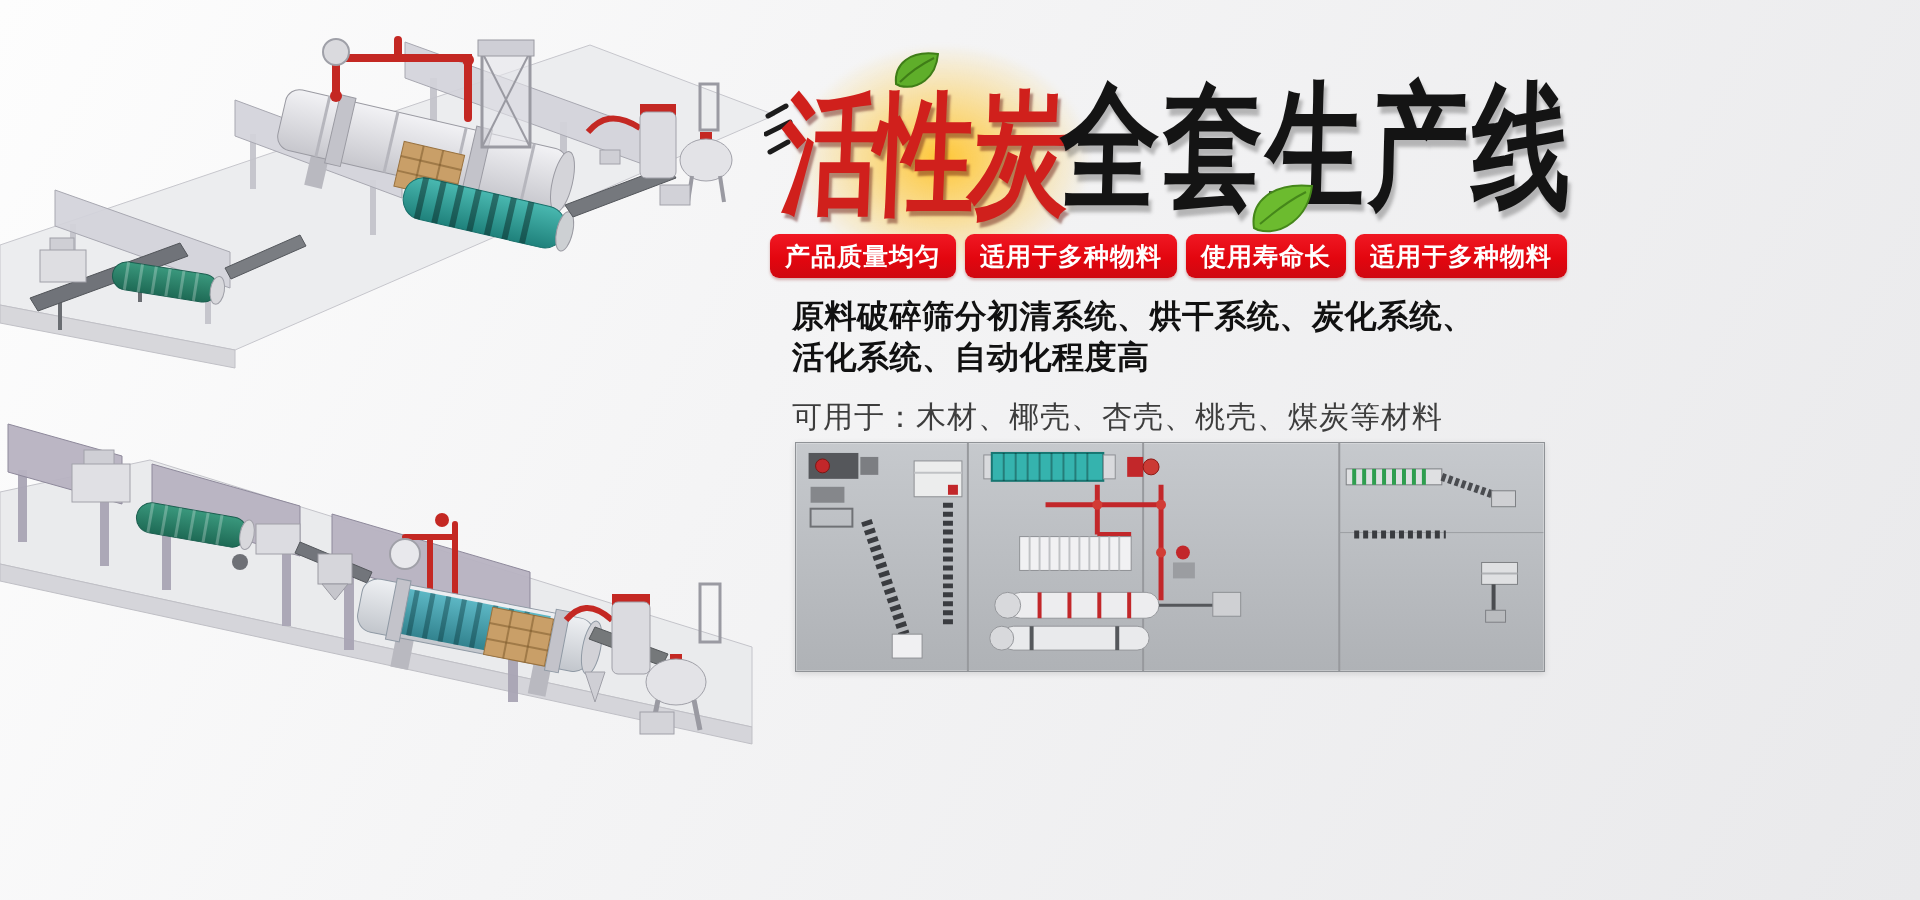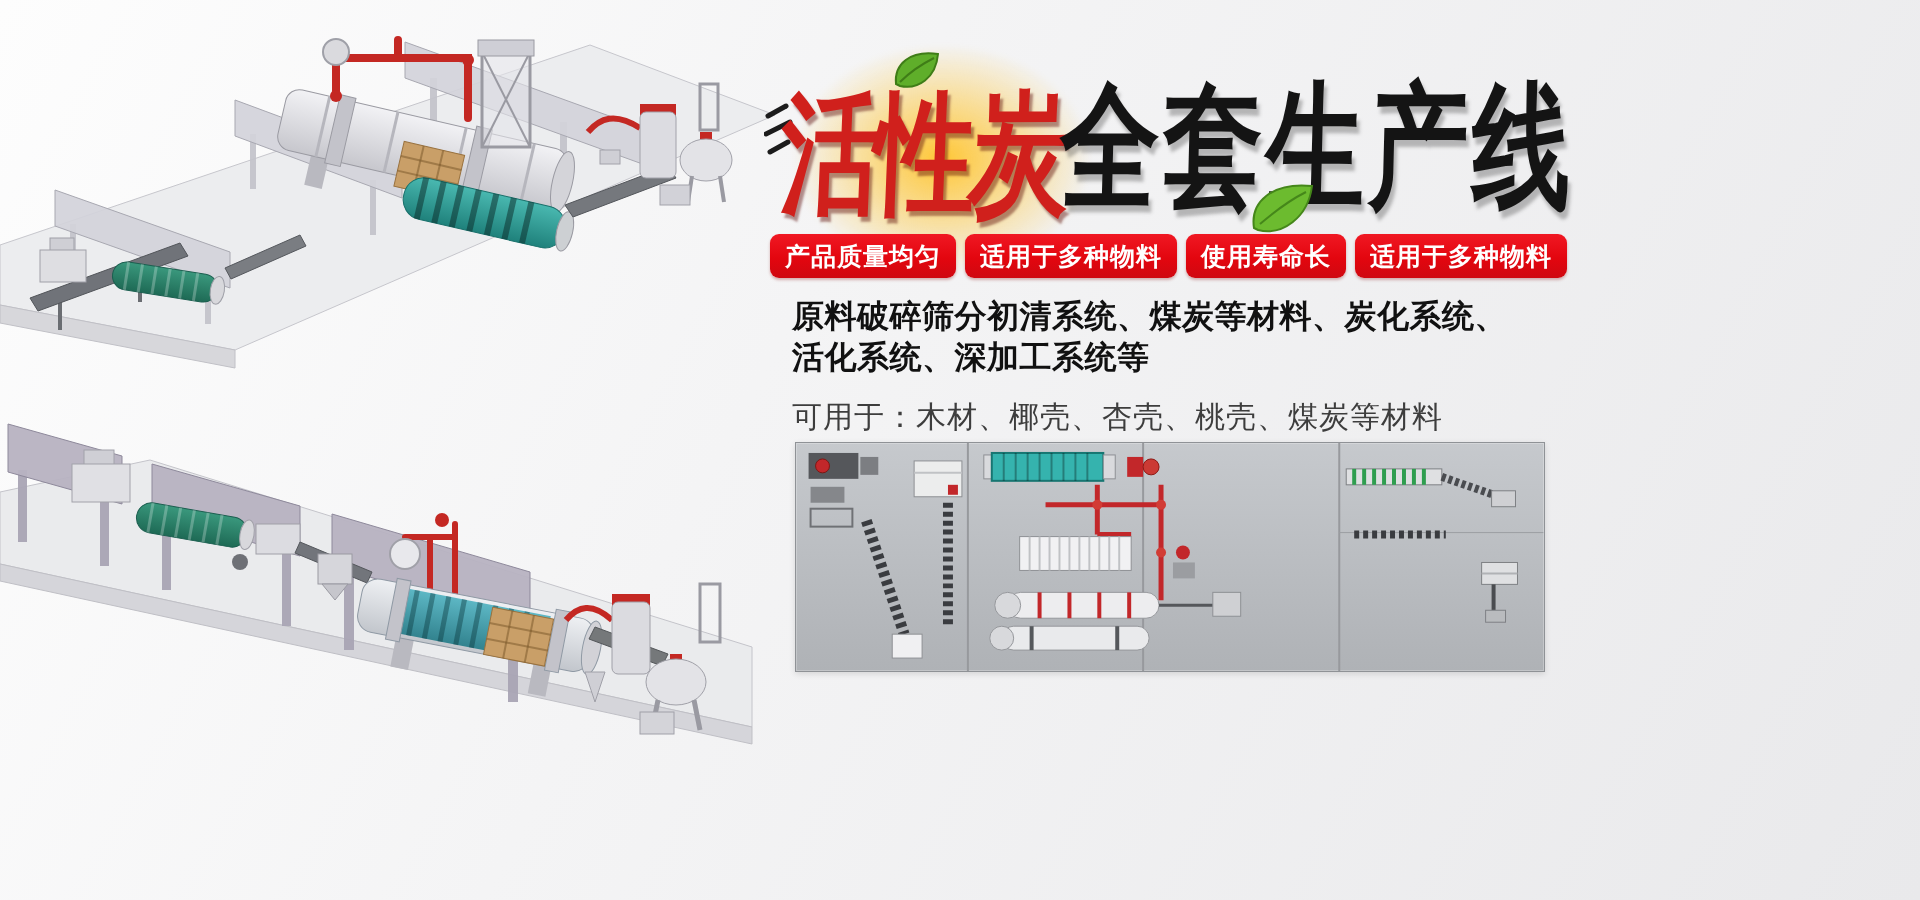--- a/index.html
+++ b/index.html
@@ -337,22 +337,22 @@
     </div>
     <div class="badge">
       <span>使用寿命长</span>
     </div>
     <div class="badge">
       <span>适用于多种物料</span>
     </div>
   </div>
 
   <div class="desc">
-    <div class="d-bold">原料破碎筛分初清系统、煤炭等材料、炭化系统、</div>
-    <div class="d-bold">活化系统、深加工系统等</div>
+    <div class="d-bold">原料破碎筛分初清系统、烘干系统、炭化系统、</div>
+    <div class="d-bold">活化系统、自动化程度高</div>
     <div class="d-light">可用于：木材、椰壳、杏壳、桃壳、煤炭等材料</div>
   </div>
 
   <div class="diagram">
     <svg viewBox="0 0 750 229" aria-hidden="true">
 
       <g stroke="#97999d" stroke-width="2">
         <line x1="172" y1="0" x2="172" y2="229"></line>
         <line x1="348" y1="0" x2="348" y2="229"></line>
         <line x1="545" y1="0" x2="545" y2="229"></line>

